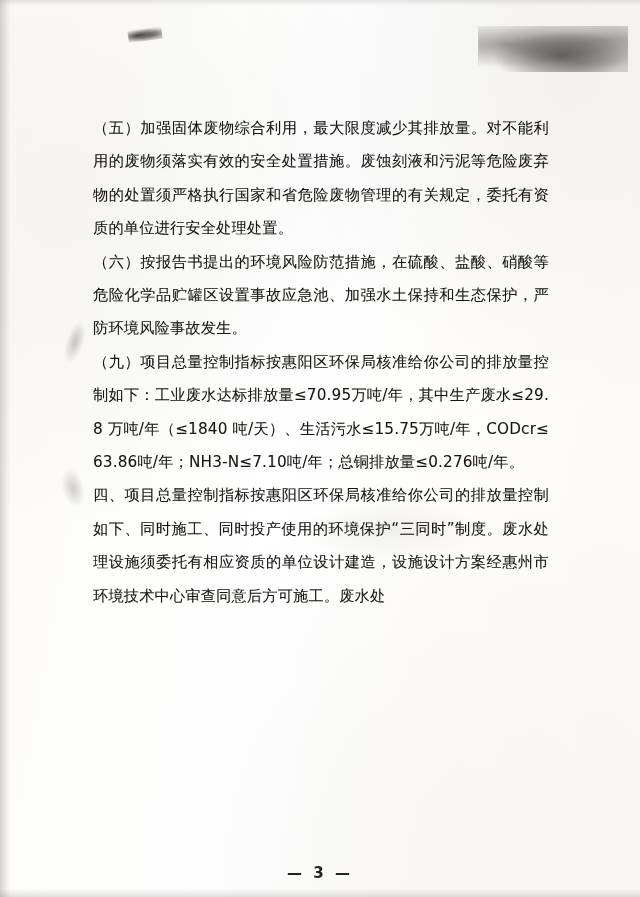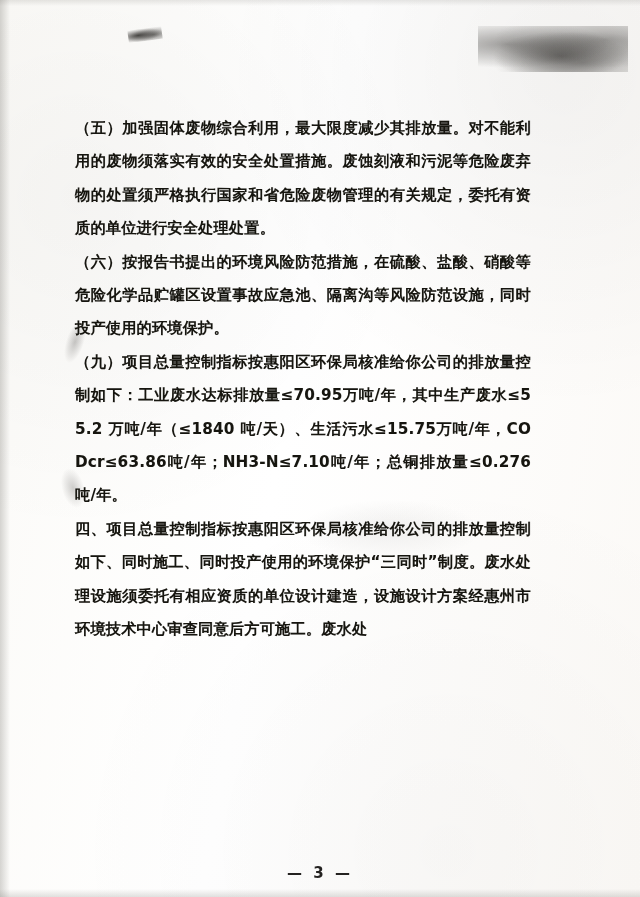--- a/index.html
+++ b/index.html
@@ -95,30 +95,30 @@
   }
   #smudge-mid {
     left: 300px; top: 500px;
     width: 180px; height: 60px;
     background: radial-gradient(ellipse at 50% 50%, rgba(70,68,64,0.07) 0%, rgba(70,68,64,0) 72%);
   }
 
   
   #body-text {
     position: absolute;
-    left: 75px;
+    left: 93px;
     top: 112px;
     width: 456px;
     font-family: "DejaVu Sans", sans-serif;
     font-size: 15.2px;
     line-height: 33.4px;
     color: #16150f;
     letter-spacing: 0.2px;
     text-align: justify;
-    font-weight: 700;
+    font-weight: 400;
   }
   .para {
     margin: 0 0 0 0;
     white-space: pre-wrap;
     word-break: break-all;
     text-indent: 0;
   }
   .para + .para {
     margin-top: 0px;
   }
@@ -153,20 +153,20 @@
   <div id="bottom-edge"></div>
 
   <div class="smudge" id="smudge-top-left"></div>
   <div class="smudge" id="smudge-top-right"></div>
   <div class="smudge" id="smudge-left-mark-1"></div>
   <div class="smudge" id="smudge-left-mark-2"></div>
   <div class="smudge" id="smudge-mid"></div>
 
   <div id="body-text">
     <p class="para">（五）加强固体废物综合利用，最大限度减少其排放量。对不能利用的废物须落实有效的安全处置措施。废蚀刻液和污泥等危险废弃物的处置须严格执行国家和省危险废物管理的有关规定，委托有资质的单位进行安全处理处置。</p>
-    <p class="para">（六）按报告书提出的环境风险防范措施，在硫酸、盐酸、硝酸等危险化学品贮罐区设置事故应急池、隔离沟等风险防范设施，同时投产使用的环境保护。</p>
-    <p class="para">（九）项目总量控制指标按惠阳区环保局核准给你公司的排放量控制如下：工业废水达标排放量≤70.95万吨/年，其中生产废水≤55.2 万吨/年（≤1840 吨/天）、生活污水≤15.75万吨/年，CODcr≤63.86吨/年；NH3-N≤7.10吨/年；总铜排放量≤0.276吨/年。</p>
+    <p class="para">（六）按报告书提出的环境风险防范措施，在硫酸、盐酸、硝酸等危险化学品贮罐区设置事故应急池、加强水土保持和生态保护，严防环境风险事故发生。</p>
+    <p class="para">（九）项目总量控制指标按惠阳区环保局核准给你公司的排放量控制如下：工业废水达标排放量≤70.95万吨/年，其中生产废水≤29.8 万吨/年（≤1840 吨/天）、生活污水≤15.75万吨/年，CODcr≤63.86吨/年；NH3-N≤7.10吨/年；总铜排放量≤0.276吨/年。</p>
     <p class="para">四、项目总量控制指标按惠阳区环保局核准给你公司的排放量控制如下、同时施工、同时投产使用的环境保护“三同时”制度。废水处理设施须委托有相应资质的单位设计建造，设施设计方案经惠州市环境技术中心审查同意后方可施工。废水处</p>
   </div>
 
   <div id="page-number">— 3 —</div>
 
 </div>
 
 </body></html>

